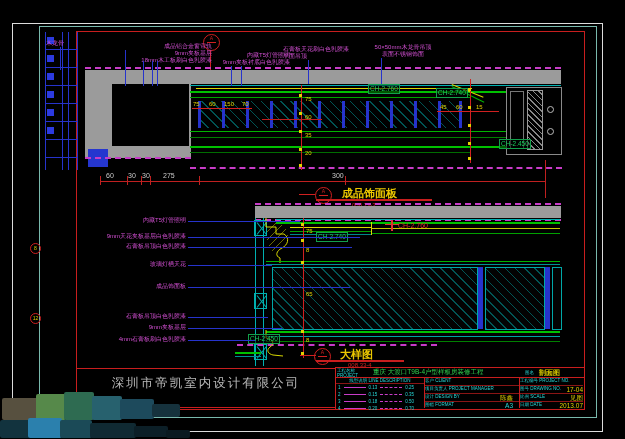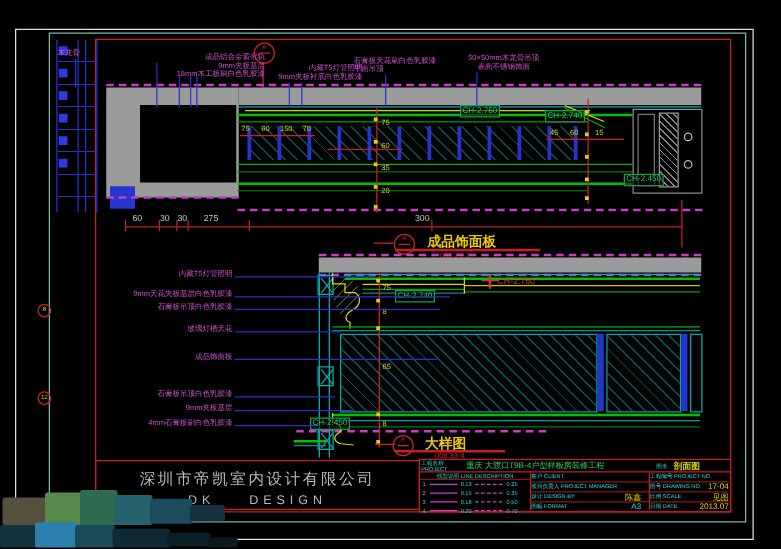--- a/index.html
+++ b/index.html
@@ -263,21 +263,20 @@
   <div class="l" style="left:300px;top:355px;width:16px;height:1px;background:#d02020;"></div>
   <div class="bubble" style="left:314px;top:348px;">
     <span>A</span><i></i>
   </div>
   <div class="t" style="left:340px;top:347px;color:#ecc800;font-size:11px;font-weight:bold;">大样图</div>
   <div class="l" style="left:316px;top:360px;width:88px;height:2px;background:#c81e1e;"></div>
   <div class="t" style="left:348px;top:362px;color:#d02020;font-size:6px;">008.33-4</div>
 
   <div class="abs" style="left:76px;top:368px;width:258px;height:38px;border:1px solid #c81e1e;text-align:center;">
     <div style="color:#b9b9b9;font-size:12.5px;letter-spacing:2px;margin-top:6px;">深圳市帝凯室内设计有限公司</div>
-    <div style="color:#b9b9b9;font-size:10px;letter-spacing:4px;margin-top:3px;white-space:pre;">DK    DESIGN</div>
   </div>
 
   <div class="abs" style="left:335px;top:367px;width:248px;height:41px;border:1px solid #c81e1e;">
 
     <div class="abs" style="left:0;top:0;width:248px;height:9px;border-bottom:1px solid #c81e1e;display:flex;align-items:center;">
       <span class="tb-label" style="width:36px;padding-left:1px;">工程名称 PROJECT</span>
       <span style="color:#2fd34f;font-size:6.5px;width:152px;">重庆 大渡口T9B-4户型样板房装修工程</span>
       <span class="tb-label" style="width:14px;">图名</span>
       <span style="color:#e0d000;font-size:7px;font-weight:bold;">剖面图</span>
     </div>

